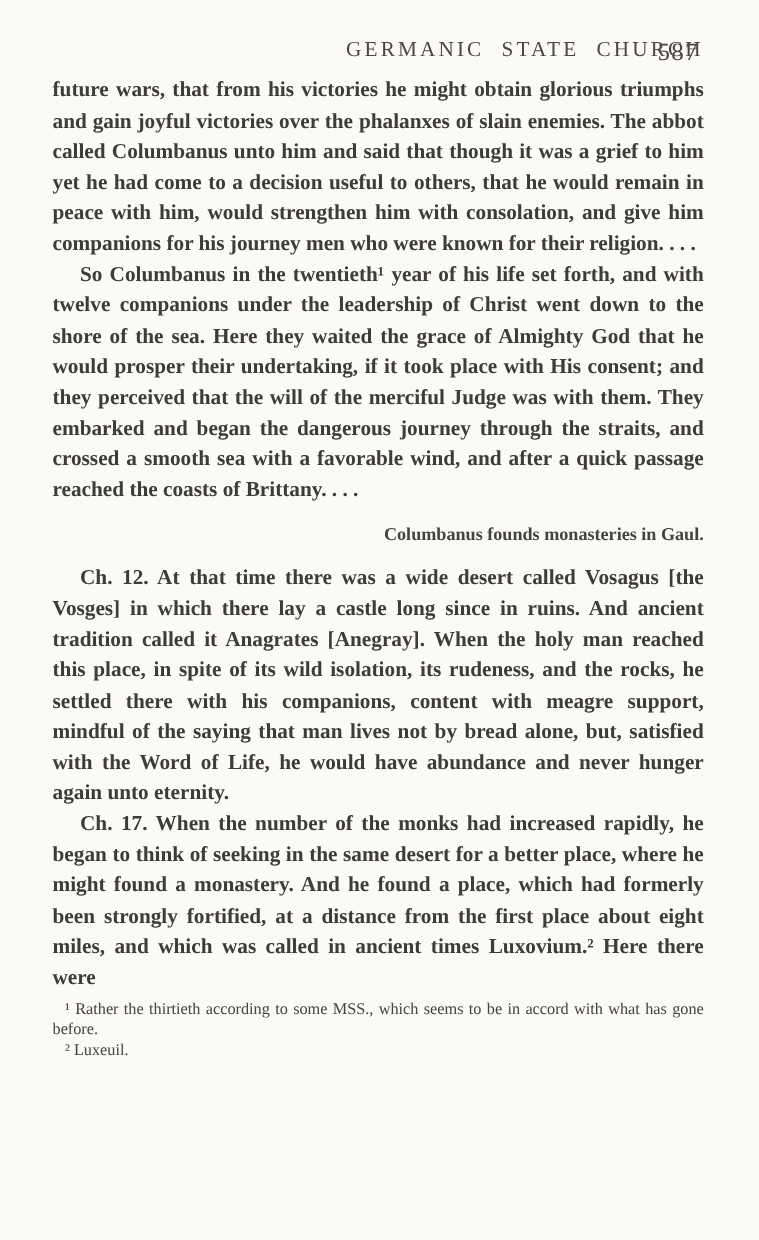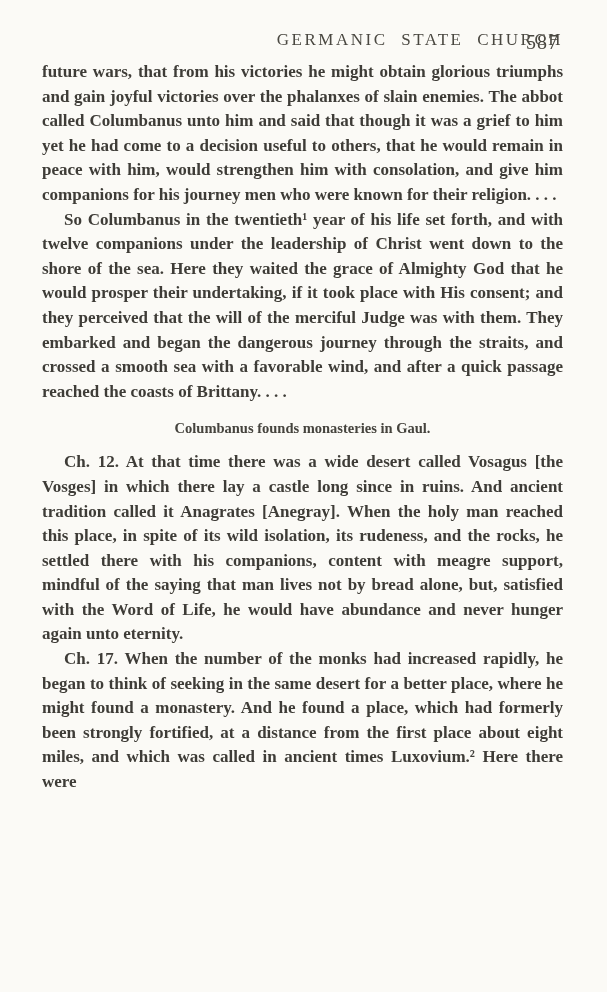--- a/index.html
+++ b/index.html
@@ -48,21 +48,21 @@
     text-indent: 22px;
     color: #3e3c37;
     font-weight: bold;
   }
   .body-text p.noindent {
     text-indent: 0;
   }
   p.section-note {
     font-size: 14.5px;
     line-height: 18px;
-    text-align: center;
+    text-align: right;
     text-indent: 0;
     margin: 15px 0 13px 0;
     color: #45433d;
   }
   .footnotes {
     margin-top: 4px;
   }
   .footnotes p {
     margin: 0;
     font-size: 13px;
@@ -83,14 +83,18 @@
   </div>
 
   <div class="body-text">
     <p class="noindent">future wars, that from his victories he might obtain glorious triumphs and gain joyful victories over the phalanxes of slain enemies.  The abbot called Columbanus unto him and said that though it was a grief to him yet he had come to a decision useful to others, that he would remain in peace with him, would strengthen him with consolation, and give him companions for his journey men who were known for their religion. . . .</p>
     <p>So Columbanus in the twentieth¹ year of his life set forth, and with twelve companions under the leadership of Christ went down to the shore of the sea.  Here they waited the grace of Almighty God that he would prosper their undertaking, if it took place with His consent; and they perceived that the will of the merciful Judge was with them.  They embarked and began the dangerous journey through the straits, and crossed a smooth sea with a favorable wind, and after a quick passage reached the coasts of Brittany. . . .</p>
     <p class="section-note">Columbanus founds monasteries in Gaul.</p>
     <p>Ch. 12.  At that time there was a wide desert called Vosagus [the Vosges] in which there lay a castle long since in ruins. And ancient tradition called it Anagrates [Anegray].  When the holy man reached this place, in spite of its wild isolation, its rudeness, and the rocks, he settled there with his companions, content with meagre support, mindful of the saying that man lives not by bread alone, but, satisfied with the Word of Life, he would have abundance and never hunger again unto eternity.</p>
     <p>Ch. 17.  When the number of the monks had increased rapidly, he began to think of seeking in the same desert for a better place, where he might found a monastery.  And he found a place, which had formerly been strongly fortified, at a distance from the first place about eight miles, and which was called in ancient times Luxovium.²  Here there were</p>
   </div>
 
+  <div class="footnotes">
+    <p>¹ Rather the thirtieth according to some MSS., which seems to be in accord with what has gone before.</p>
+    <p>² Luxeuil.</p>
+  </div>
 
 </div>
 
 </body></html>

